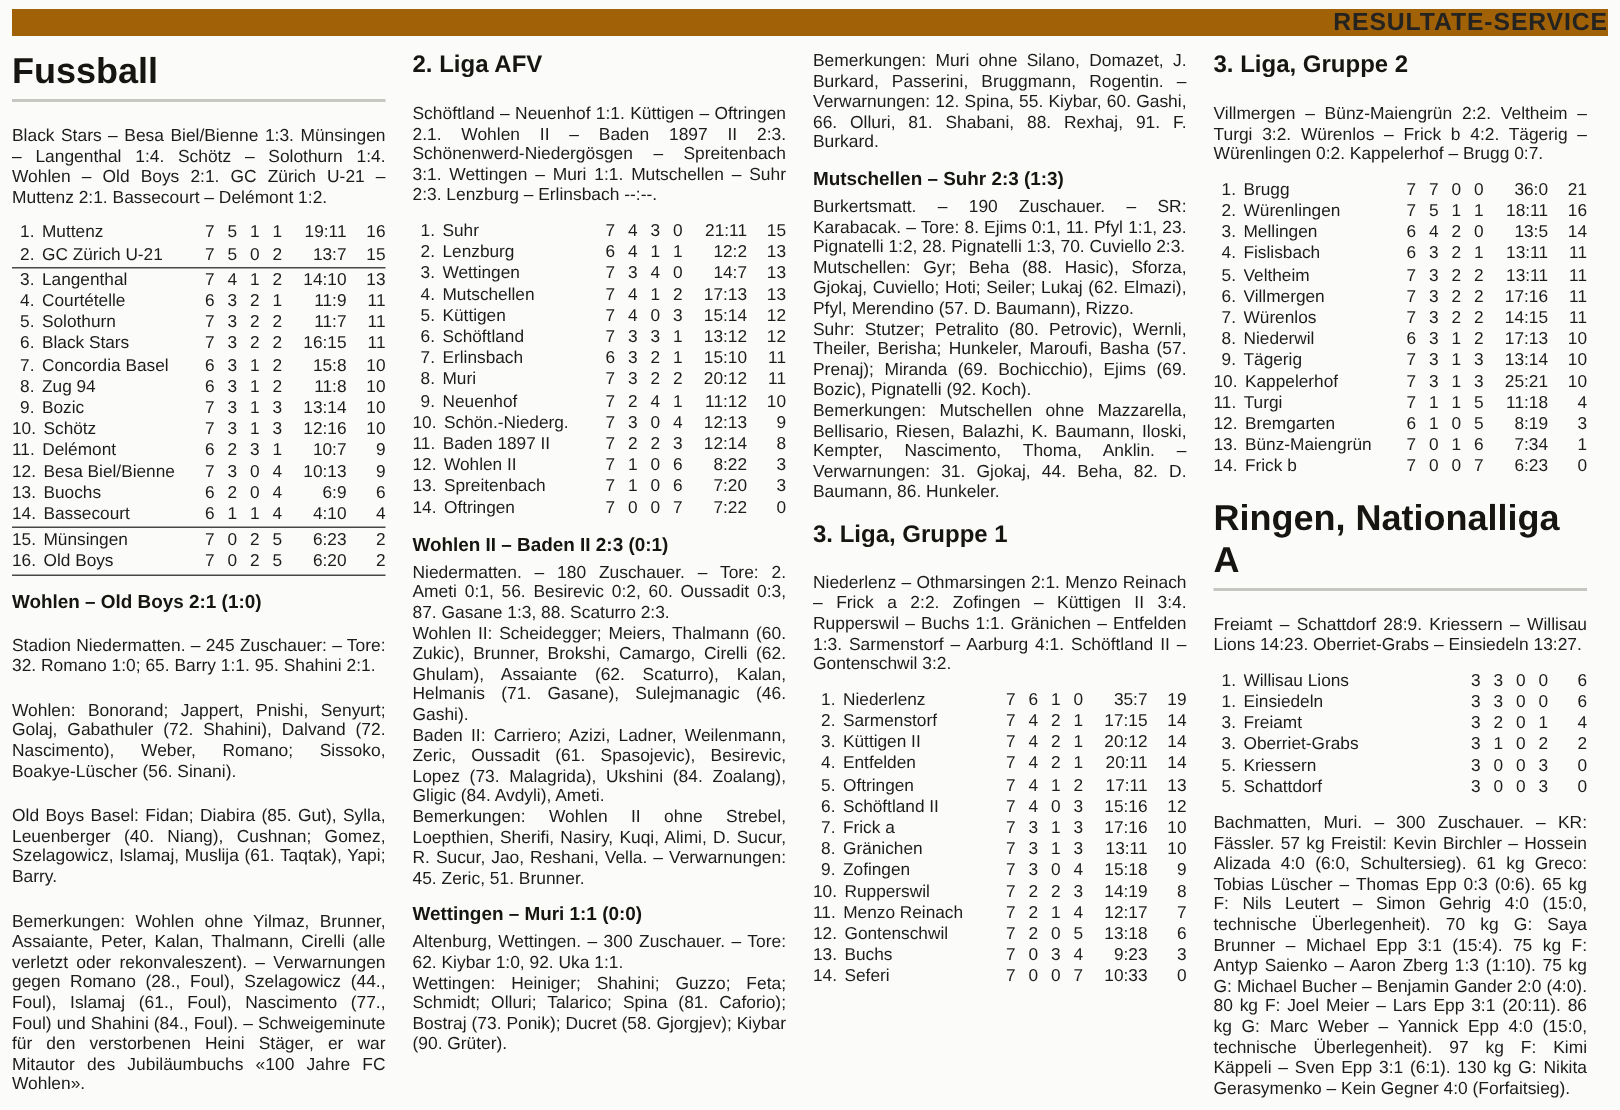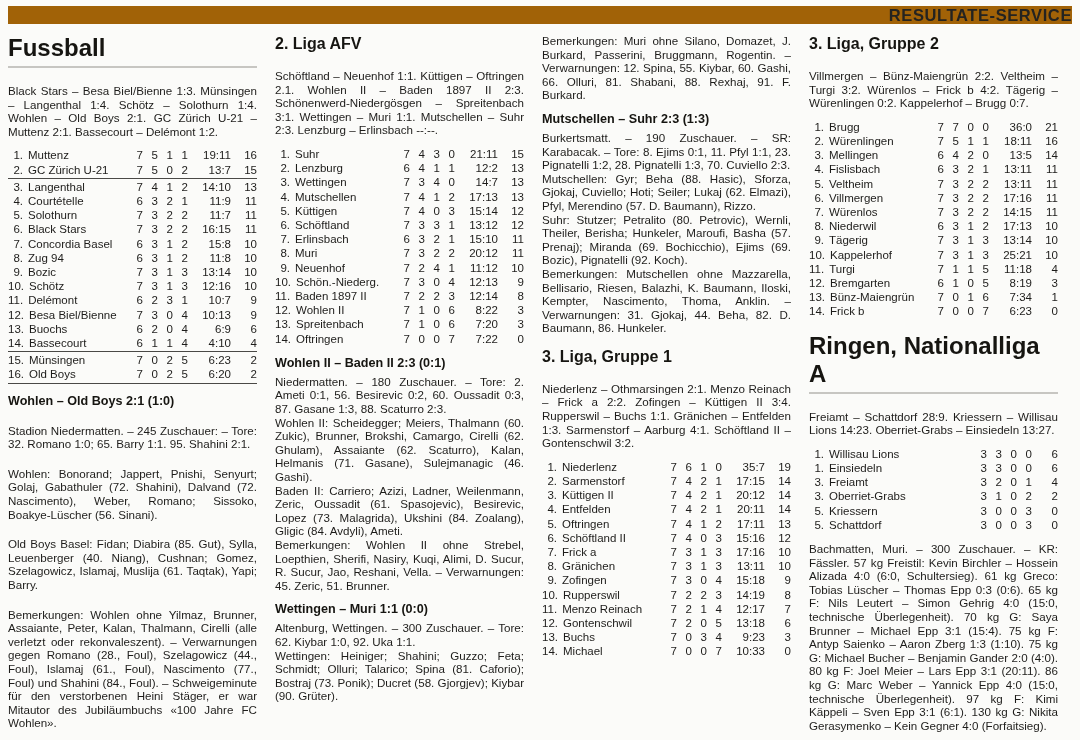--- a/index.html
+++ b/index.html
@@ -518,21 +518,21 @@
             <span class="t-team">Buchs</span>
             <span class="t-num">7</span>
             <span class="t-num">0</span>
             <span class="t-num">3</span>
             <span class="t-num">4</span>
             <span class="t-score">9:23</span>
             <span class="t-pts">3</span>
           </div>
           <div class="trow">
             <span class="t-rank">14.</span>
-            <span class="t-team">Michael</span>
+            <span class="t-team">Seferi</span>
             <span class="t-num">7</span>
             <span class="t-num">0</span>
             <span class="t-num">0</span>
             <span class="t-num">7</span>
             <span class="t-score">10:33</span>
             <span class="t-pts">0</span>
           </div>
         </div>
       </div>
     <div class="col">

